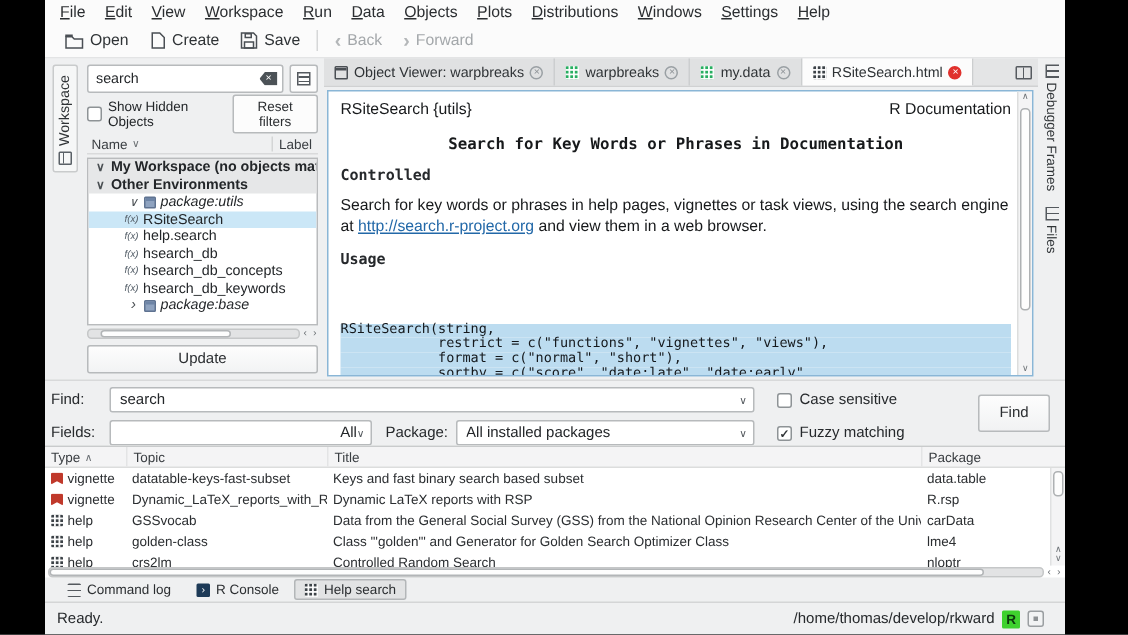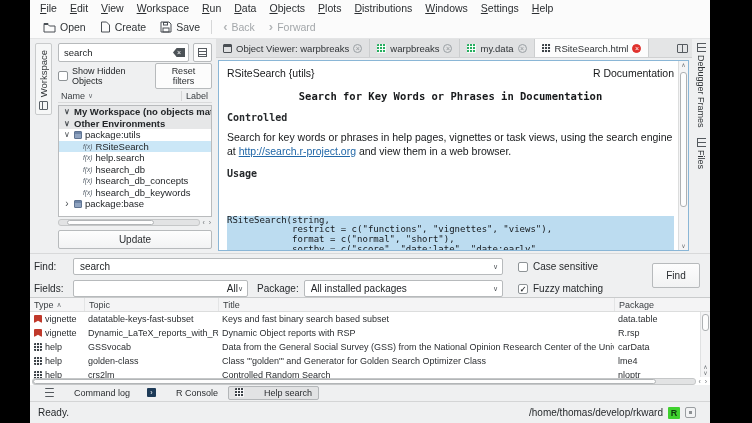--- a/index.html
+++ b/index.html
@@ -53,21 +53,21 @@
                padding:2px 6px; color:#2b2e31; margin-left:auto; }
   .cols-row { display:flex; align-items:center; height:13px; margin-top:4px; font-size:9px; color:#3a3e42; flex:none;
               border-bottom:1px solid #d9dadb; }
   .cols-row .cname { flex:1; display:flex; align-items:center; gap:3px; padding-left:3px; }
   .sort-v { font-size:7px; color:#6a6f73; }
   .cols-row .clabel { border-left:1px solid #d4d5d6; padding:0 4px; }
   .tree-frame { flex:1 1 auto; background:#fff; border:1px solid #b9bbbd; margin-top:2px; overflow:hidden; min-height:0; }
   .tree-item { display:flex; align-items:center; height:11.5px; font-size:9.5px; gap:3px;
                padding-left:4px; white-space:nowrap; overflow:hidden; }
   .tree-item.section { background:#e6e7e8; font-weight:bold; }
-  .tree-item.pkg { padding-left:4px; }
+  .tree-item.pkg { padding-left:26px;font-style:italic; }
   .tree-item.fn { padding-left:24px; color:#232629; }
   .tree-item.fn.selected { background:#cbe7f7; }
   .twisty { font-size:8px; color:#4a4f53; width:8px; text-align:center; flex:none; }
   .section .twisty::before, .pkg.expanded .twisty::before { content:"∨"; }
   .pkg.collapsed .twisty::before { content:"›"; font-size:10px; }
   .pkg-ic { width:8px; height:8px; background:#8fa3c0; border:1px solid #5f7391; border-radius:1px;
             box-shadow:inset 0 2px 0 #6d84a6; flex:none; }
   .fx-ic { display:none; }
   .fn .fx-ic { display:inline; font-size:6.5px; font-style:italic; color:#56606a; flex:none; }
   .hscroll { height:8px; display:flex; align-items:center; gap:2px; margin-top:1px; flex:none; }
@@ -150,21 +150,21 @@
   .r-row { height:14px; font-size:9px; color:#2b2e31; }
   .r-row .cell { padding:0 4px; overflow:hidden; white-space:nowrap; display:flex; align-items:center; gap:3px; }
   .type-ic { width:8px; height:8px; flex:none; border-radius:1px; }
   .r-row.vignette .type-ic { background:#c0392b; clip-path:polygon(0 0,100% 0,100% 100%,50% 72%,0 100%); }
   .r-row.help .type-ic { background-color:#3c4247; }
   .results .hscroll { position:absolute; left:2px; right:2px; bottom:0; }
   .results .vscroll { position:absolute; right:0; top:14px; bottom:8px; border-left:1px solid #e0e1e2; background:#f4f4f5; }
 
   
   .bottombar { height:16px; flex:none; display:flex; align-items:center; gap:3px; padding-left:8px; font-size:9px; color:#2b2e31; }
-  .bb-item { display:flex; align-items:flex-start; gap:20px; padding:1px 6px; border-radius:2px; border:1px solid transparent; }
+  .bb-item { display:flex; align-items:flex-end; gap:4px; padding:1px 6px; border-radius:2px; border:1px solid transparent; }
   .bb-item.active { background:#e2e3e4; border-color:#b3b6b8; }
   .bb-icon { width:9px; height:9px; flex:none; }
   .icon-log .bb-icon { background:linear-gradient(to bottom,#54595e 1px,transparent 1px,transparent 4px,#54595e 4px,#54595e 5px,transparent 5px,transparent 8px,#54595e 8px); }
   .icon-console .bb-icon { background:#1d3a57; border-radius:1px; color:#fff; font-size:7px; line-height:9px; text-align:center; }
   .icon-console .bb-icon::before { content:"›"; }
   .icon-helpsearch .bb-icon { background-color:#3c4247; }
 
   
   .statusbar { height:22px; flex:none; border-top:1px solid #d4d5d6; display:flex; align-items:center;
                justify-content:space-between; padding:0 14px 0 8px; font-size:10px; color:#26292c; }
@@ -439,21 +439,21 @@
         <span class="cell">Keys and fast binary search based subset</span>
         <span class="cell">data.table</span>
         <span></span>
       </div>
         <div class="r-grid r-row vignette">
         <span class="cell">
             <span class="type-ic grid-base"></span>
             <span>vignette</span>
           </span>
         <span class="cell">Dynamic_LaTeX_reports_with_RSP</span>
-        <span class="cell">Dynamic Object reports with RSP</span>
+        <span class="cell">Dynamic LaTeX reports with RSP</span>
         <span class="cell">R.rsp</span>
         <span></span>
       </div>
         <div class="r-grid r-row help">
         <span class="cell">
             <span class="type-ic grid-base"></span>
             <span>help</span>
           </span>
         <span class="cell">GSSvocab</span>
         <span class="cell">Data from the General Social Survey (GSS) from the National Opinion Research Center of the University of Chicago.</span>

